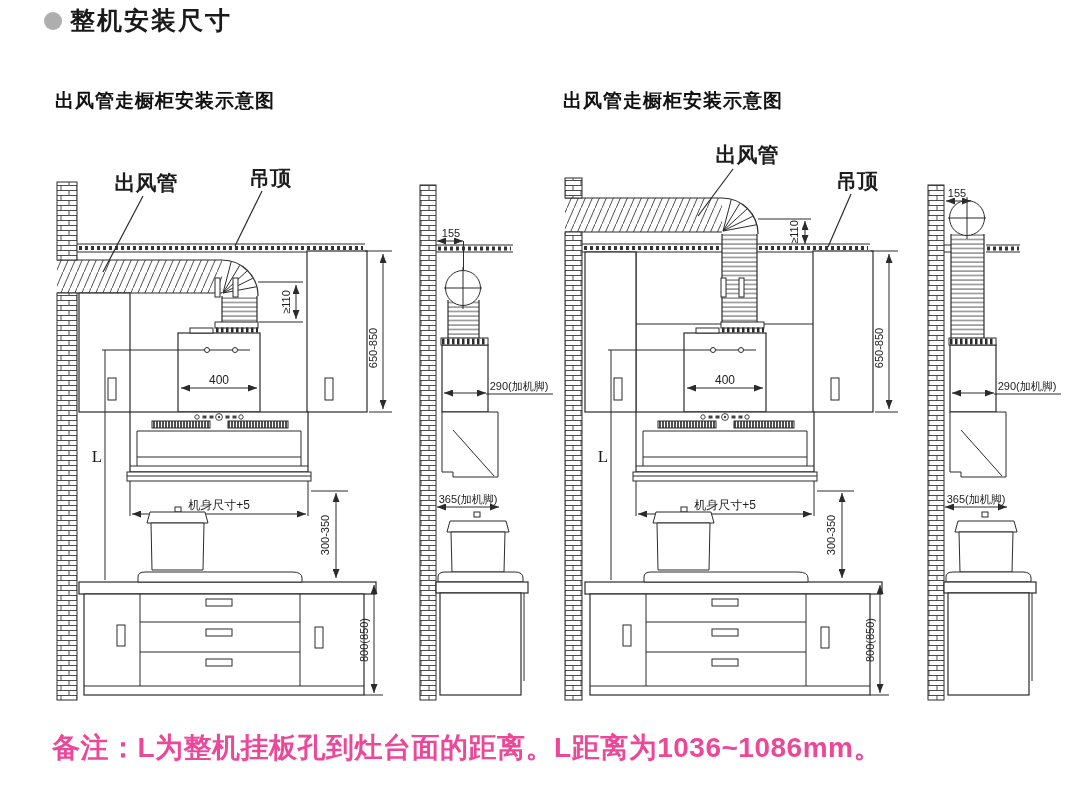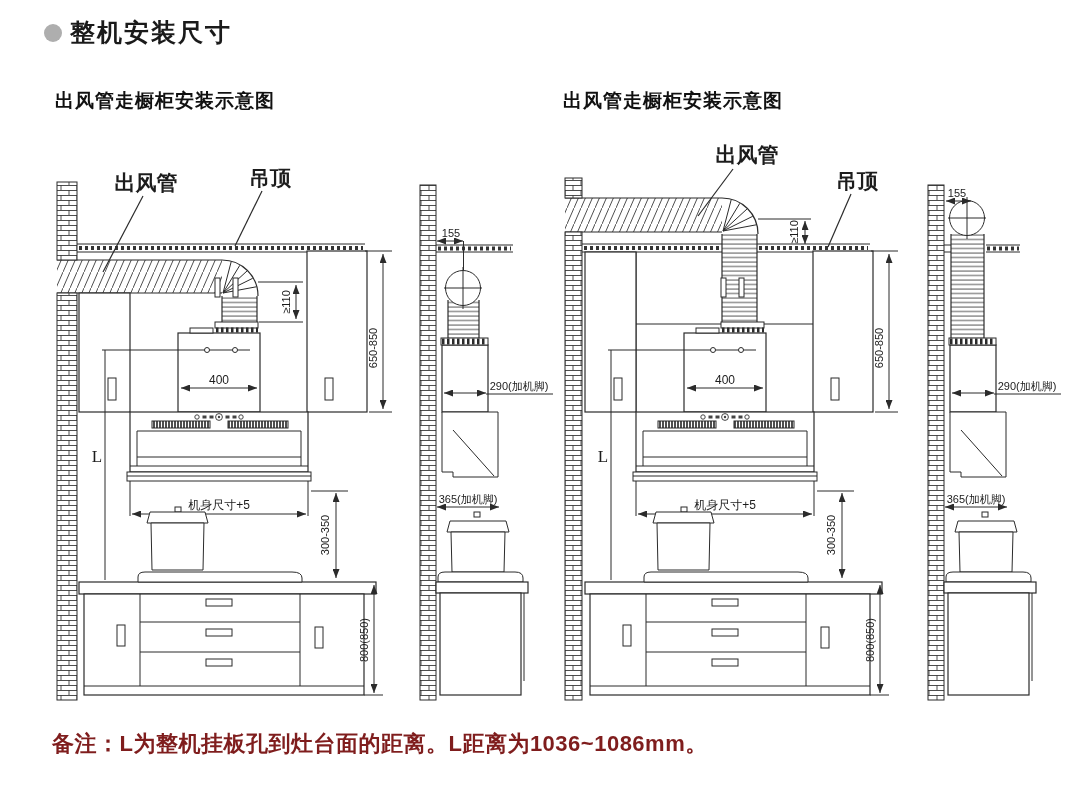--- a/index.html
+++ b/index.html
@@ -1,23 +1,23 @@
 <!DOCTYPE html>
 <html><head>
 <meta charset="utf-8">
 <style>
   html,body{margin:0;padding:0;background:#ffffff;}
   body{width:1089px;height:811px;position:relative;font-family:"Liberation Sans",sans-serif;color:#1c1c1c;overflow:hidden;}
-  .page-title{position:absolute;left:44px;top:16px;display:flex;align-items:center;gap:8px;}
+  .page-title{position:absolute;left:44px;top:4px;display:flex;align-items:center;gap:8px;}
   .bullet{width:18px;height:18px;border-radius:50%;background:#aeaeae;display:inline-block;}
   .title-text{font-size:25px;font-weight:bold;letter-spacing:2px;color:#1a1a1a;}
   .subtitle{position:absolute;top:88px;font-size:19px;font-weight:bold;letter-spacing:1px;color:#111;text-align:center;}
   .subtitle.left{left:55px;}
   .subtitle.right{left:563px;}
-  .note{position:absolute;left:52px;top:729px;font-size:22px;font-weight:bold;color:#7f1d1d;letter-spacing:0.5px;}
+  .note{position:absolute;left:52px;top:729px;font-size:28px;font-weight:bold;color:#ec4899;letter-spacing:0.5px;}
   svg text{font-family:"Liberation Sans",sans-serif;fill:#1c1c1c;}
   .lbl{font-size:21px;font-weight:bold;}
   .dim{font-size:11px;}
   .dim12{font-size:12px;}
   .dimL{font-size:17px;font-family:"Liberation Serif",serif;}
   .ln{stroke:#2b2b2b;stroke-width:1;fill:none;}
   .ln12{stroke:#2b2b2b;stroke-width:1.2;fill:none;}
   .wfill{fill:#ffffff;stroke:#2b2b2b;stroke-width:1.2;}
   .wfill1{fill:#ffffff;stroke:#2b2b2b;stroke-width:1;}
   .dimln{stroke:#2b2b2b;stroke-width:1;fill:none;}

